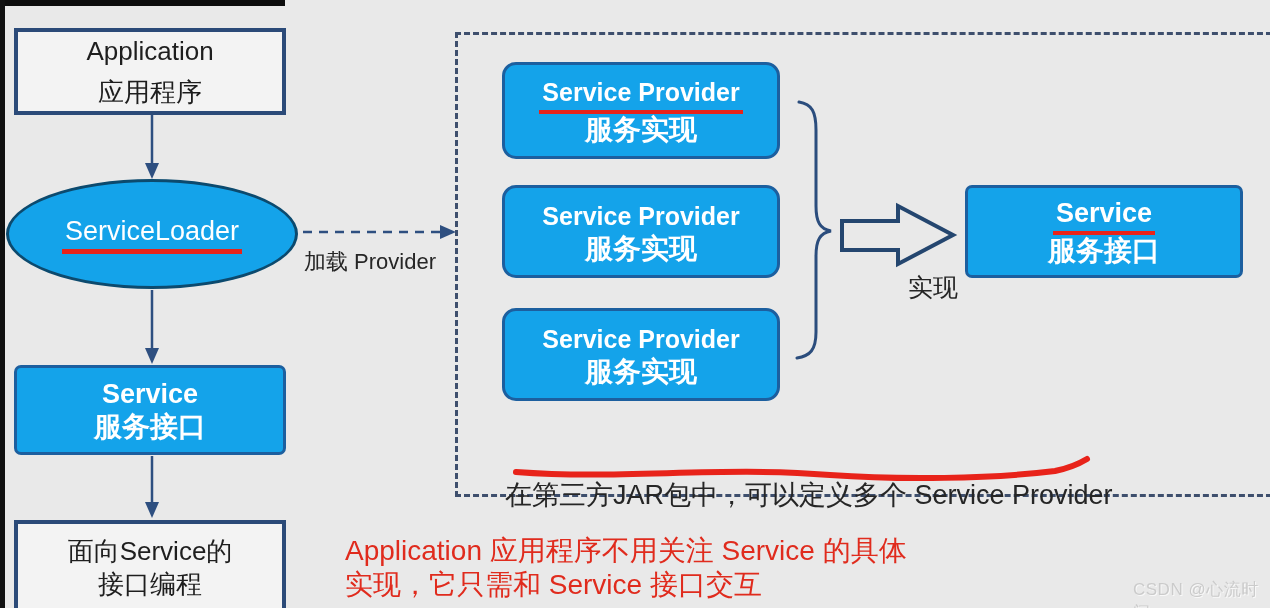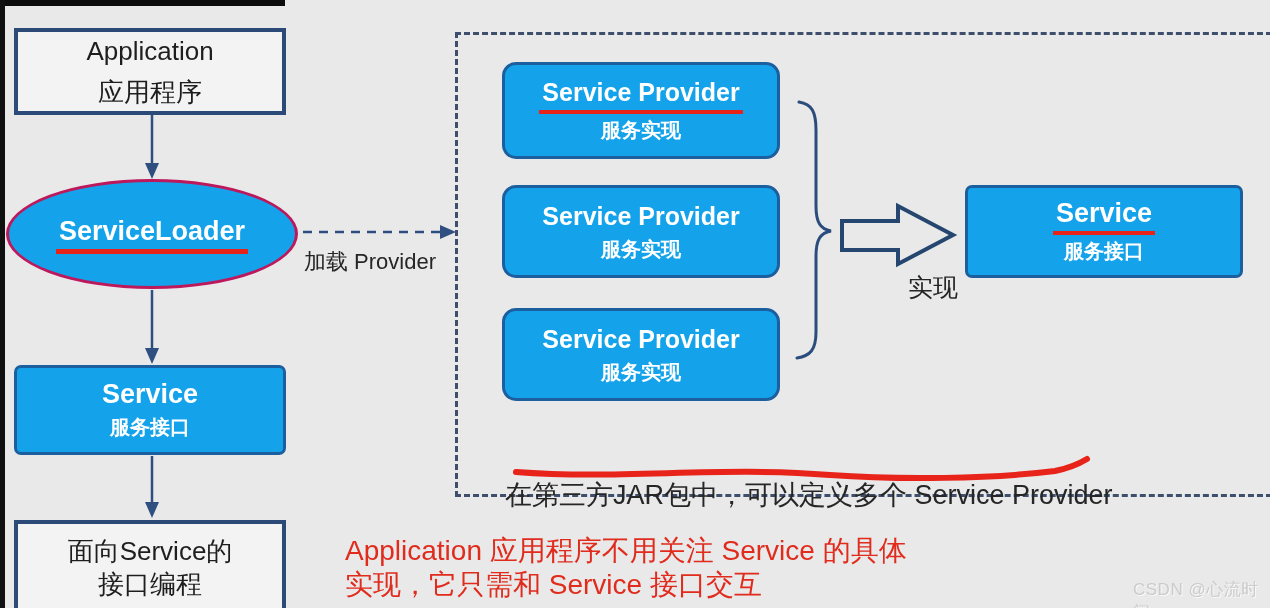--- a/index.html
+++ b/index.html
@@ -11,25 +11,25 @@
   
   .bar-top{left:0;top:0;width:285px;height:6px;background:#0c0c0c;}
   .bar-left{left:0;top:0;width:5px;height:608px;background:#101010;}
   
   .node{box-sizing:border-box;display:flex;flex-direction:column;
         align-items:center;justify-content:center;text-align:center;}
   .plainbox{background:#f3f3f3;border:4px solid #2b4a78;color:#1e1e1e;}
   .bluebox{background:#14a3ea;border:3px solid #1c5f9f;color:#fff;font-weight:bold;
            border-radius:7px;}
   .l1{font-size:27px;line-height:34px;}
-  .l2{font-size:20px;line-height:32px;}
+  .l2{font-size:28px;line-height:32px;}
   .plain-l{font-size:26px;line-height:33px;}
   .redline{border-bottom:5px solid #e8231a;padding:0 3px 1px 3px;}
-  .ellipse{background:#14a3ea;border:3px solid #be185d;border-radius:50%;
-           color:#fff;font-weight:bold;}
+  .ellipse{background:#14a3ea;border:3px solid #0c4a6e;border-radius:50%;
+           color:#fff;font-weight:normal;}
   .lbl{color:#262626;}
   .footer-red{color:#e02b1d;font-size:28px;line-height:34px;}
   .watermark{color:#cbcbcb;font-size:17px;letter-spacing:.5px;
              text-shadow:1px 1px 0 rgba(255,255,255,.7);}
   svg{position:absolute;left:0;top:0;pointer-events:none;}
 </style>
 </head>
 <body>
 
 <div id="canvas">

